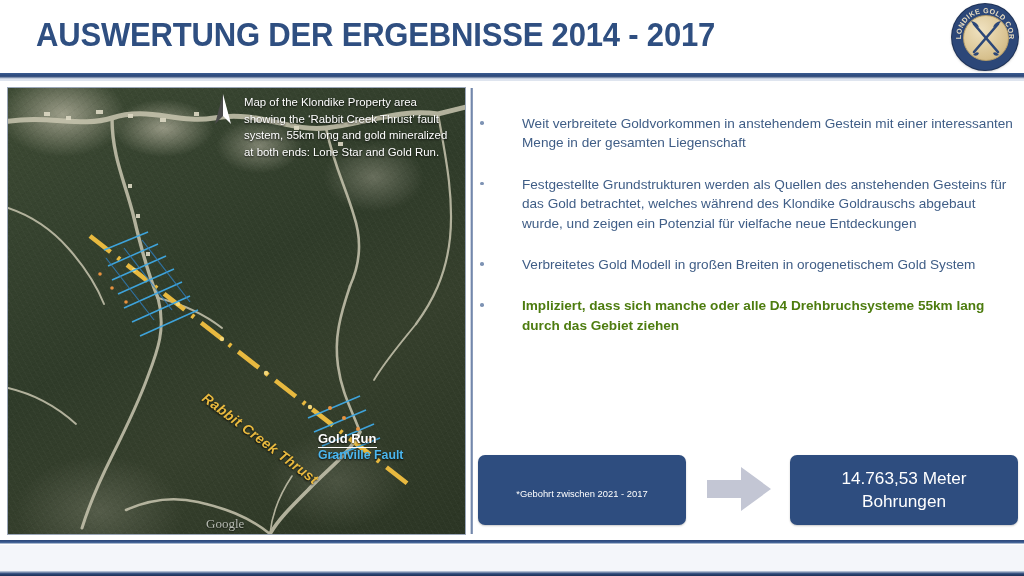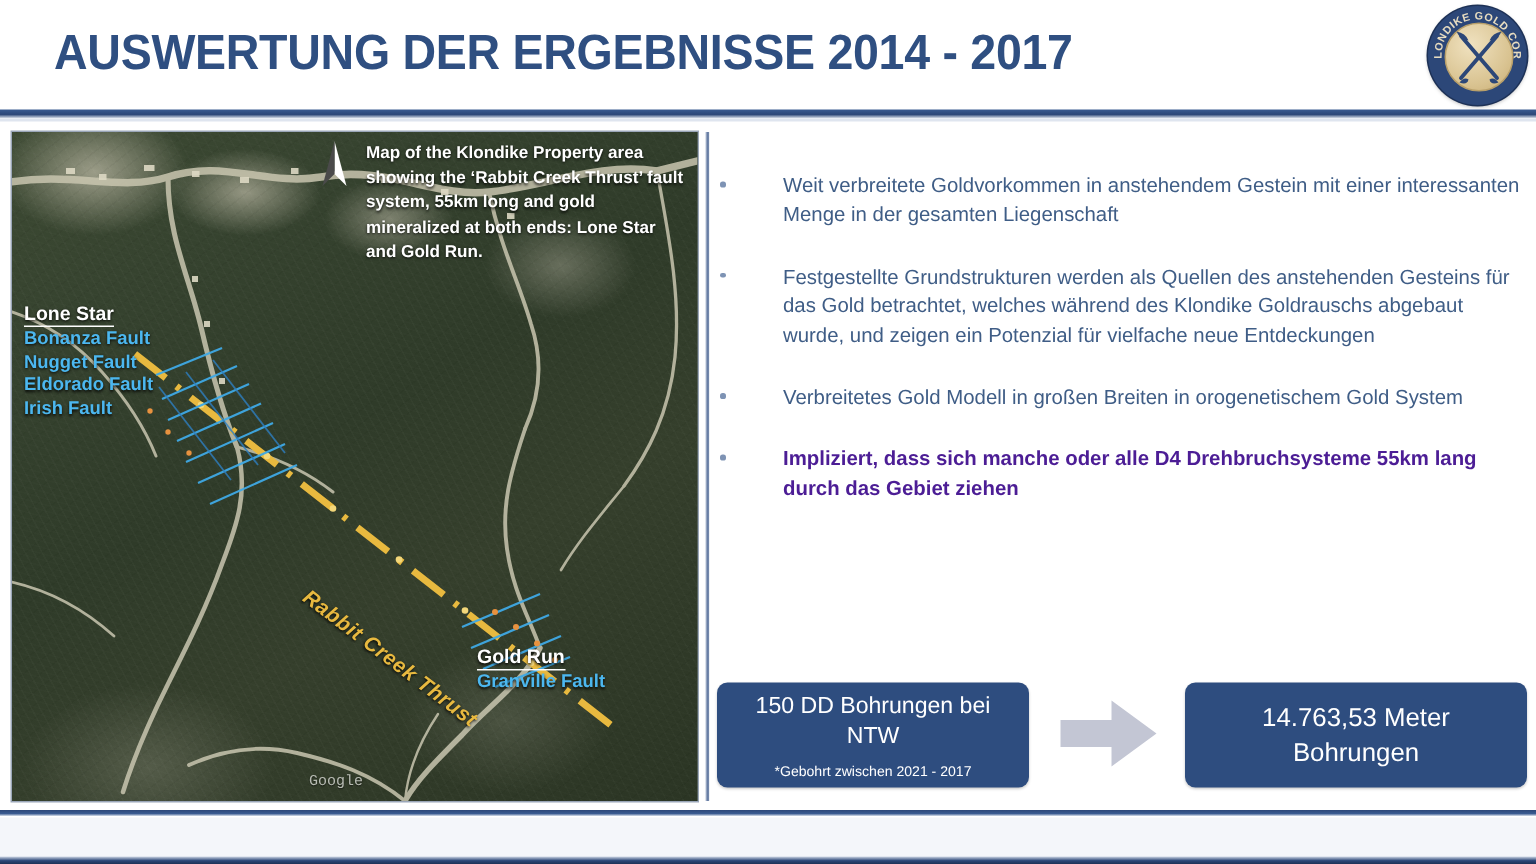--- a/index.html
+++ b/index.html
@@ -66,21 +66,21 @@
     background-image:
       repeating-linear-gradient(62deg, rgba(255,255,255,.035) 0px, rgba(255,255,255,.035) 1px, rgba(0,0,0,0) 1px, rgba(0,0,0,0) 5px),
       repeating-linear-gradient(-38deg, rgba(0,0,0,.06) 0px, rgba(0,0,0,.06) 1px, rgba(0,0,0,0) 1px, rgba(0,0,0,0) 7px),
       repeating-linear-gradient(15deg, rgba(255,255,255,.022) 0px, rgba(255,255,255,.022) 1px, rgba(0,0,0,0) 1px, rgba(0,0,0,0) 4px);
   }
   .map-svg{position:absolute;inset:0;}
   .north-arrow{position:absolute;left:203px;top:5px;width:24px;height:34px;}
 
   .map-caption{
     position:absolute;left:236px;top:6px;width:214px;
-    color:#ffffff;font-size:11.4px;line-height:16.6px;font-weight:bold;
+    color:#ffffff;font-size:11.4px;line-height:16.6px;font-weight:normal;
     text-shadow:0 1px 2px rgba(0,0,0,.85);
     font-family:"Liberation Sans", sans-serif;
   }
   .map-label{
     position:absolute;font-family:"Liberation Sans", sans-serif;
     text-shadow:0 1px 2px rgba(0,0,0,.9);
     white-space:nowrap;
   }
   .map-label .site{
     display:inline-block;color:#ffffff;font-size:13px;font-weight:bold;
@@ -90,44 +90,44 @@
     display:block;color:#4cb7ef;font-size:12.3px;font-weight:bold;line-height:15.5px;
   }
   .thrust-label{
     position:absolute;left:196px;top:300px;
     color:#e8b93f;font-size:14px;font-weight:bold;font-style:italic;
     text-shadow:0 1px 2px rgba(0,0,0,.9);
     transform:rotate(37deg);transform-origin:left center;
     white-space:nowrap;letter-spacing:.4px;
   }
   .google-wm{
-    position:absolute;left:198px;top:428px;color:#cfd2cb;font-size:10px;
+    position:absolute;left:198px;top:428px;color:#cfd2cb;font-size:13px;
     opacity:.85;text-shadow:0 1px 1px rgba(0,0,0,.7);
-    font-family:Liberation Mono, monospace;
+    font-family:Liberation Serif, serif;
   }
 
   
   .col-divider{
     position:absolute;left:470px;top:88px;width:3px;height:446px;
     background:linear-gradient(90deg,#ffffff 0%,#8fa0bd 35%,#4d6693 70%,#dbe2ec 100%);
   }
 
   
   .bullets{position:absolute;left:478px;top:92px;width:540px;}
   .bullet{position:relative;padding-left:44px;margin-bottom:13px;}
   .bullet .dot{
     position:absolute;left:2px;top:7px;width:3.5px;height:3.5px;border-radius:50%;
     background:#7e93b4;
   }
   .bullet .txt{
     display:block;color:#3f5d86;font-size:13.6px;line-height:19.4px;
     font-family:"Liberation Sans", sans-serif;
     margin-top:22px;
   }
-  .bullet.bold .txt{font-weight:bold;color:#4c1d95;}
+  .bullet.bold .txt{font-weight:bold;color:#4d7c0f;}
 
   
   .callouts{position:absolute;left:478px;top:455px;width:540px;height:72px;}
   .callout{
     position:absolute;top:0;border-radius:7px;background:#2e4d7f;
     color:#ffffff;text-align:center;
     display:flex;flex-direction:column;align-items:center;justify-content:center;
     box-shadow:0 1px 2px rgba(0,0,0,.22);
   }
   .callout.left{left:0;width:208px;height:70px;}
@@ -278,27 +278,20 @@
       </g>
     </svg>
 
     <svg class="north-arrow" viewBox="0 0 24 34">
       <polygon points="12,1 20,31 12,23" fill="#ffffff"></polygon>
       <polygon points="12,1 4,31 12,23" fill="#4a4a4a"></polygon>
     </svg>
 
     <div class="map-caption">Map of the Klondike Property area showing the ‘Rabbit Creek Thrust’ fault system, 55km long and gold mineralized at both ends: Lone Star and Gold Run.</div>
 
-    <div class="map-label" style="left:8px;top:112px;">
-      <span class="site">Lone Star</span>
-      <span class="fault">Bonanza Fault</span>
-      <span class="fault">Nugget Fault</span>
-      <span class="fault">Eldorado Fault</span>
-      <span class="fault">Irish Fault</span>
-    </div>
 
     <div class="map-label" style="left:310px;top:341px;">
       <span class="site">Gold Run</span>
       <span class="fault">Granville Fault</span>
     </div>
 
     <div class="thrust-label">Rabbit Creek Thrust</div>
 
     <div class="google-wm">Google</div>
   </div>
@@ -319,21 +312,20 @@
       <span class="txt">Verbreitetes Gold Modell in großen Breiten in orogenetischem Gold System</span>
     </div>
     <div class="bullet bold">
       <span class="dot"></span>
       <span class="txt">Impliziert, dass sich manche oder alle D4 Drehbruchsysteme 55km lang durch das Gebiet ziehen</span>
     </div>
   </div>
 
   <div class="callouts">
     <div class="callout left">
-      <div class="main">150 DD Bohrungen bei NTW</div>
       <div class="sub">*Gebohrt zwischen 2021 - 2017</div>
     </div>
 
     <svg class="arrow" viewBox="0 0 68 52">
       <polygon points="2,17 36,17 36,4 66,26 36,48 36,35 2,35" fill="#c3c6d4"></polygon>
     </svg>
 
     <div class="callout right">
       <div class="main">14.763,53 Meter Bohrungen</div>
     </div>

